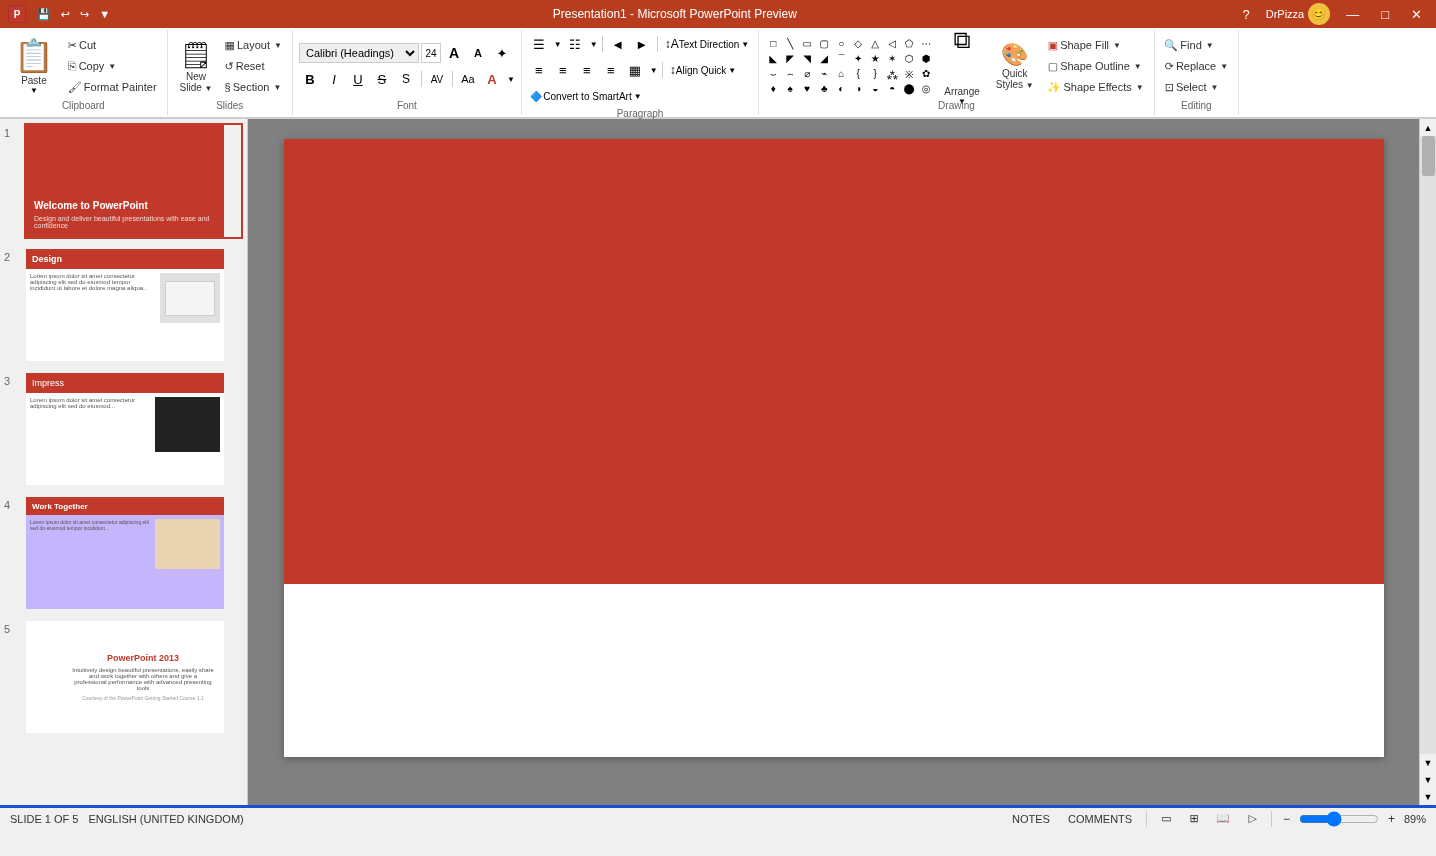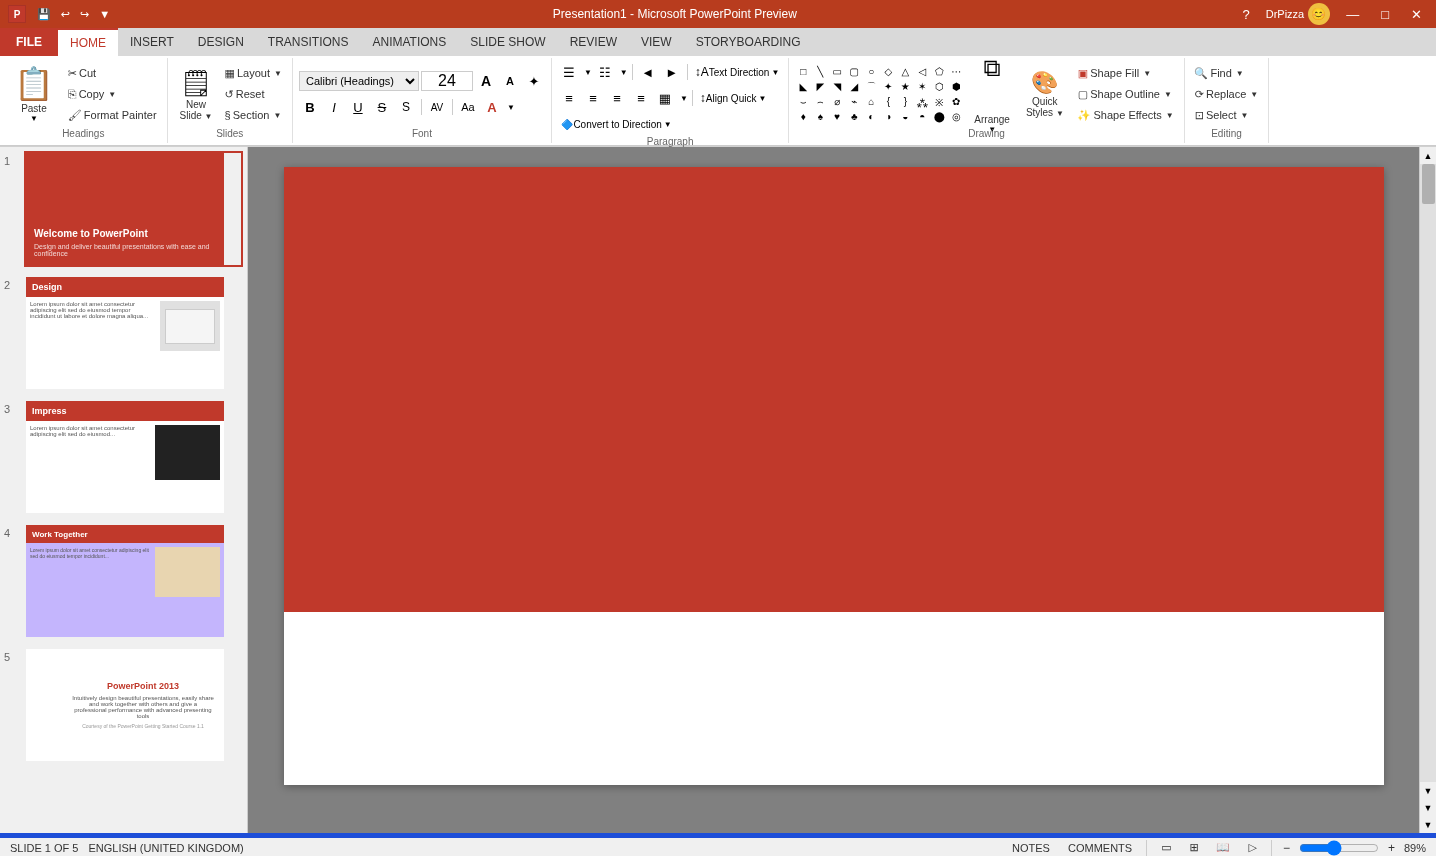--- a/index.html
+++ b/index.html
@@ -131,24 +131,24 @@
 
     
     .font-select {
       width: 120px;
       height: 20px;
       border: 1px solid #ccc;
       font-size: 11px;
       padding: 0 2px;
     }
     .font-size-input {
-      width: 52px;
+      width: 20px;
       height: 20px;
       border: 1px solid #ccc;
-      font-size: 16px;
+      font-size: 10px;
       text-align: center;
     }
     
     
     #main-area {
       display: flex;
       height: calc(856px - 28px - 90px - 28px - 24px);
     }
 
     
@@ -194,21 +194,21 @@
     .thumb2-header { background: #c0392b; height: 20px; display: flex; align-items: center; padding: 0 6px; }
     .thumb2-header-text { color: white; font-size: 9px; font-weight: bold; }
     .thumb2-body { display: flex; padding: 4px; gap: 4px; }
     .thumb2-text { font-size: 6px; color: #555; flex: 1; }
     .thumb2-img { width: 60px; height: 50px; background: #e0e0e0; display: flex; align-items: center; justify-content: center; }
     .thumb2-img-inner { width: 50px; height: 35px; background: #f5f5f5; border: 1px solid #ccc; }
 
     
     .thumb3-bg { width: 100%; height: 100%; background: white; }
     .thumb3-header { background: #c0392b; height: 20px; display: flex; align-items: center; padding: 0 6px; }
-    .thumb3-header-text { color: white; font-size: 9px; font-weight: bold; }
+    .thumb3-header-text { color: white; font-size: 9px; font-weight: normal; }
     .thumb3-body { display: flex; padding: 4px; gap: 4px; }
     .thumb3-text { font-size: 6px; color: #555; flex: 1; }
     .thumb3-img { width: 65px; height: 55px; background: #222; }
 
     
     .thumb4-bg { width: 100%; height: 100%; background: #c4b5fd; }
     .thumb4-header { background: #c0392b; height: 18px; display: flex; align-items: center; padding: 0 6px; }
     .thumb4-header-text { color: white; font-size: 8px; font-weight: bold; }
     .thumb4-body { display: flex; padding: 4px; gap: 4px; }
     .thumb4-text { font-size: 5px; color: #555; flex: 1; }
@@ -273,21 +273,21 @@
       align-items: center;
     }
     .scroll-arrow { width: 17px; height: 17px; display: flex; align-items: center; justify-content: center; cursor: pointer; font-size: 9px; }
     .scroll-track { flex: 1; width: 17px; background: #e0e0e0; position: relative; }
     .scroll-thumb { width: 13px; height: 40px; background: #b0b0b0; margin: 0 2px; border-radius: 2px; position: absolute; top: 0; }
 
     
     #status-bar {
       height: 24px;
       background: #f0f0f0;
-      border-top: 5px solid #1d4ed8;
+      border-top: 3px solid #1d4ed8;
       display: flex;
       align-items: center;
       justify-content: space-between;
       padding: 0 10px;
       font-size: 11px;
       color: #333;
     }
     #status-left { display: flex; align-items: center; gap: 10px; }
     #status-right { display: flex; align-items: center; gap: 6px; }
     .status-btn { padding: 0 6px; cursor: pointer; font-size: 11px; }
@@ -351,32 +351,20 @@
       <span style="font-size:11px;color:white;">DrPizza</span>
       <div class="user-avatar">😊</div>
     </div>
     <span class="title-btn">—</span>
     <span class="title-btn">□</span>
     <span class="title-btn">✕</span>
   </div>
 </div>
 
 <div id="ribbon">
-  <div id="tabs-row">
-    <div class="file-tab">FILE</div>
-    <div class="ribbon-tab active">HOME</div>
-    <div class="ribbon-tab">INSERT</div>
-    <div class="ribbon-tab">DESIGN</div>
-    <div class="ribbon-tab">TRANSITIONS</div>
-    <div class="ribbon-tab">ANIMATIONS</div>
-    <div class="ribbon-tab">SLIDE SHOW</div>
-    <div class="ribbon-tab">REVIEW</div>
-    <div class="ribbon-tab">VIEW</div>
-    <div class="ribbon-tab">STORYBOARDING</div>
-  </div>
 
   <div id="ribbon-content">
 
     <div class="ribbon-group">
       <div class="ribbon-group-content">
         <div class="paste-large">
           <div style="font-size:32px;">📋</div>
           <div style="font-size:10px;color:#333;">Paste</div>
           <span style="font-size:8px;">▼</span>
         </div>
@@ -389,21 +377,21 @@
             <span>⎘</span>
             <span>Copy</span>
             <span class="dropdown-arrow">▼</span>
           </div>
           <div class="ribbon-btn-small">
             <span>🖌</span>
             <span>Format Painter</span>
           </div>
         </div>
       </div>
-      <div class="ribbon-group-label">Headings</div>
+      <div class="ribbon-group-label">Clipboard</div>
     </div>
 
     <div class="ribbon-group">
       <div class="ribbon-group-content">
         <div class="ribbon-btn-large">
           <div style="font-size:26px;">🗒</div>
           <div style="font-size:10px;color:#333;">New</div>
           <div style="font-size:10px;color:#333;">Slide <span style="font-size:8px;">▼</span></div>
         </div>
         <div class="ribbon-column">
@@ -481,21 +469,21 @@
           <div class="separator"></div>
           <span class="btn-with-arrow">
             <span>↕</span>
             <span style="font-size:10px;">Align Quick</span>
             <span class="dropdown-arrow">▼</span>
           </span>
         </div>
         <div class="font-row">
           <span class="btn-with-arrow" style="font-size:10px;">
             <span>🔷</span>
-            <span>Convert to Direction</span>
+            <span>Convert to SmartArt</span>
             <span class="dropdown-arrow">▼</span>
           </span>
         </div>
       </div>
       <div class="ribbon-group-label">Paragraph</div>
     </div>
 
     <div class="ribbon-group" style="min-width:260px;">
       <div style="display:flex;gap:4px;flex:1;align-items:stretch;">
 

